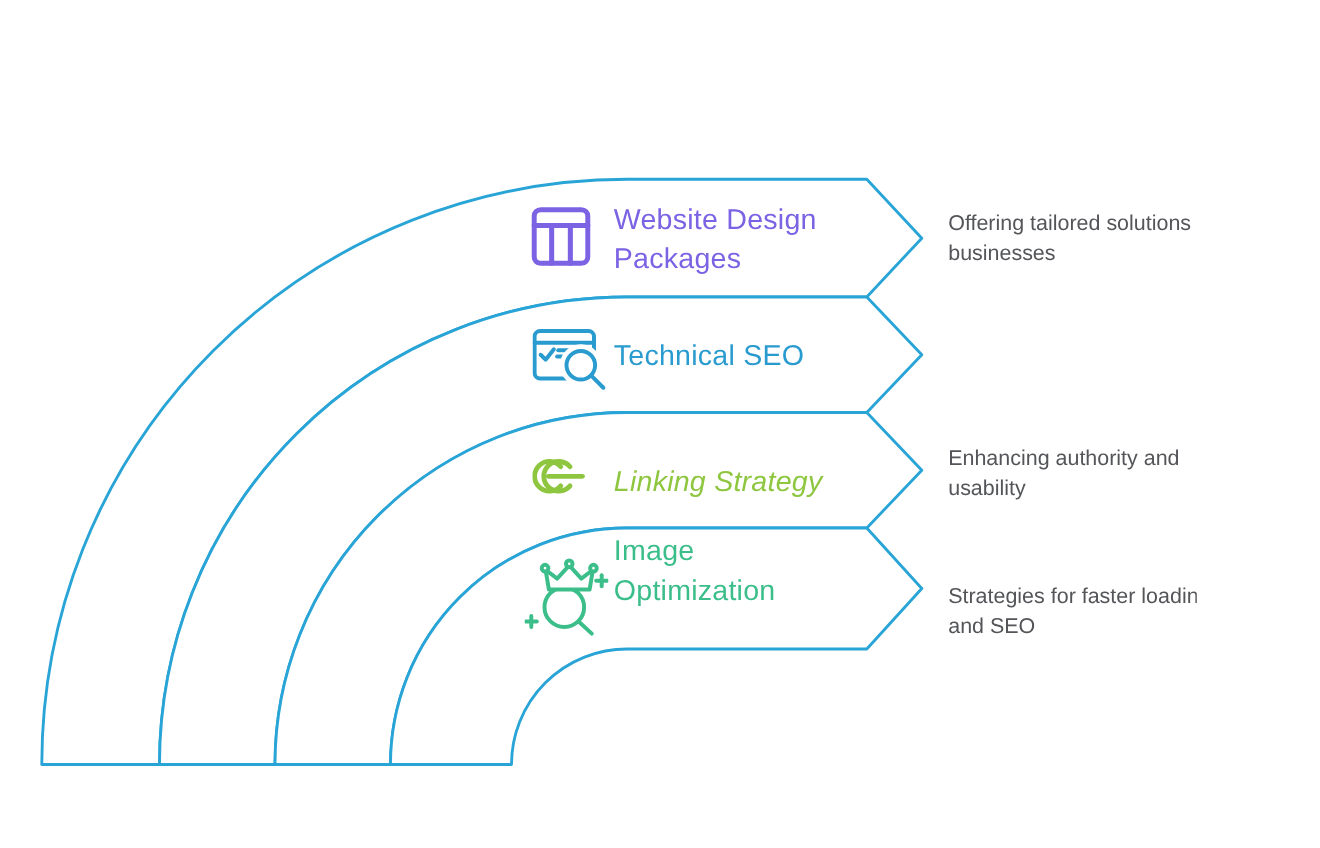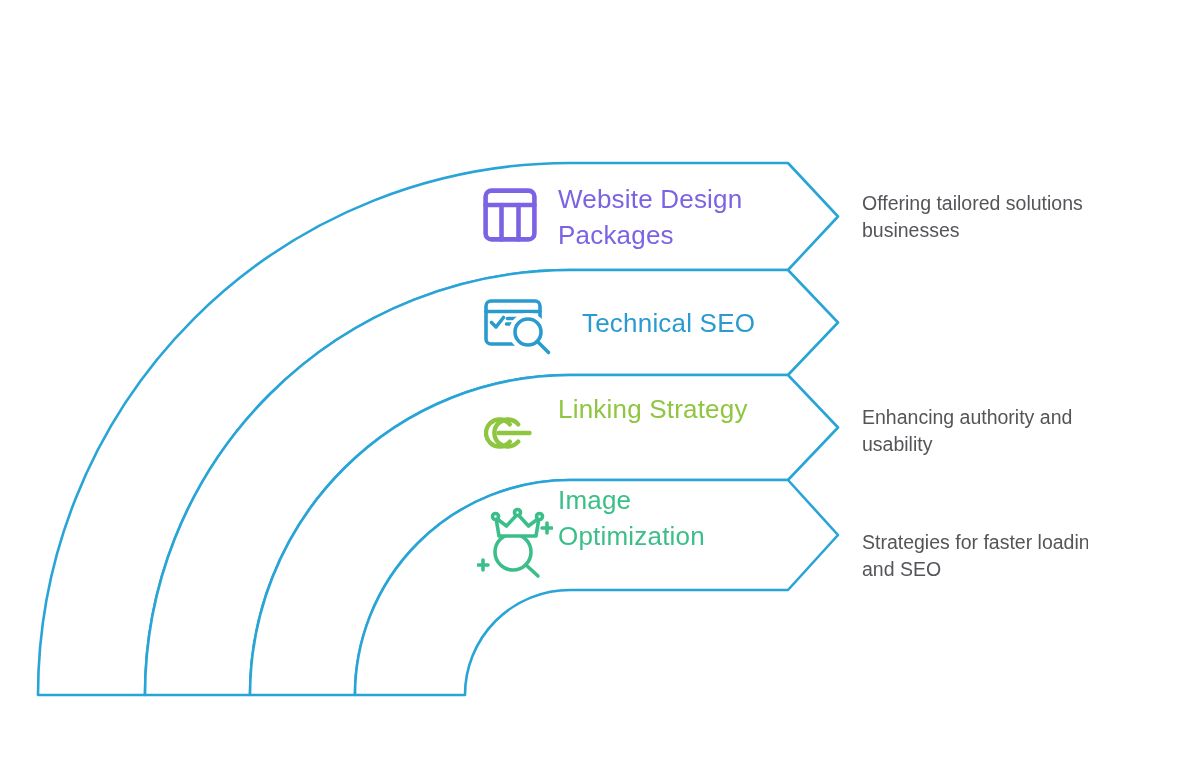--- a/index.html
+++ b/index.html
@@ -18,22 +18,22 @@
   .icon svg{display:block;}
   .icon-1{left:483px;top:188px;width:54px;height:54px;color:var(--purple);}
   .icon-2{left:484px;top:299px;width:68px;height:58px;color:var(--blue);}
   .icon-3{left:484px;top:415px;width:60px;height:36px;color:var(--lime);}
   .icon-4{left:477px;top:505px;width:76px;height:74px;color:var(--green);}
   .title{
     position:absolute;left:558px;white-space:pre-line;
     font-size:26px;line-height:36px;font-weight:400;letter-spacing:.2px;
   }
   .t1{top:181px;color:var(--purple);}
-  .t2{top:305px;color:var(--blue);margin-left:24px;}
-  .t3{top:391px;color:var(--lime);}
+  .t2{top:305px;color:var(--blue);}
+  .t3{top:419px;color:var(--lime);font-style:italic;}
   .t4{top:482px;color:var(--green);}
   .desc{
     position:absolute;left:862px;width:330px;white-space:pre-line;
     font-size:19.5px;line-height:27px;color:var(--desc);font-weight:400;
   }
   .d1{top:190px;}
   .d2{top:297px;}
   .d3{top:404px;}
   .d4{top:529px;}
 </style>

